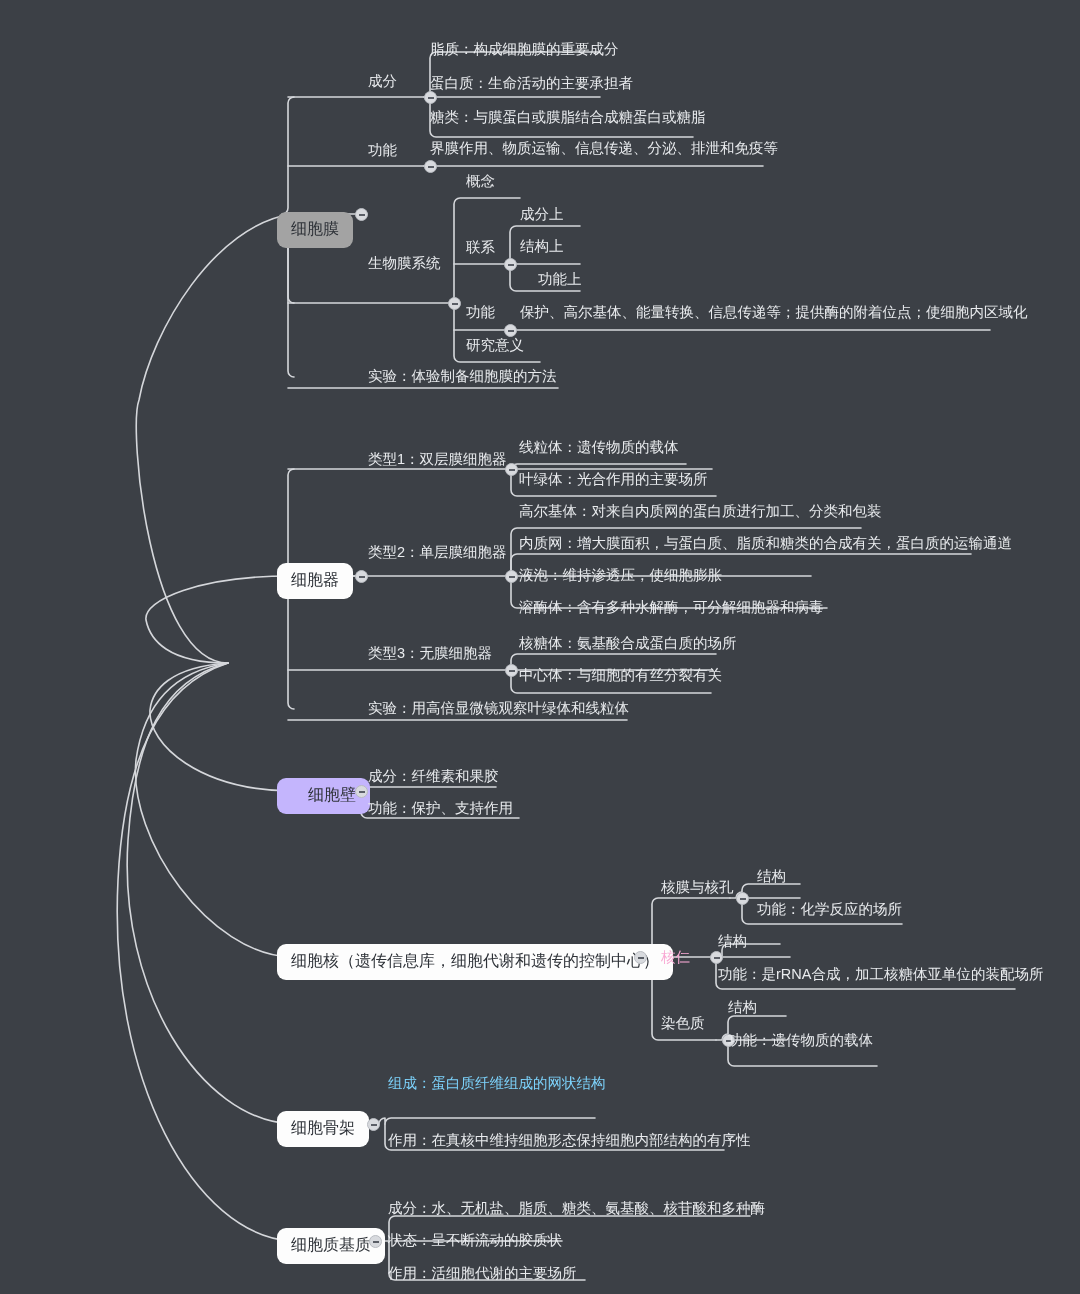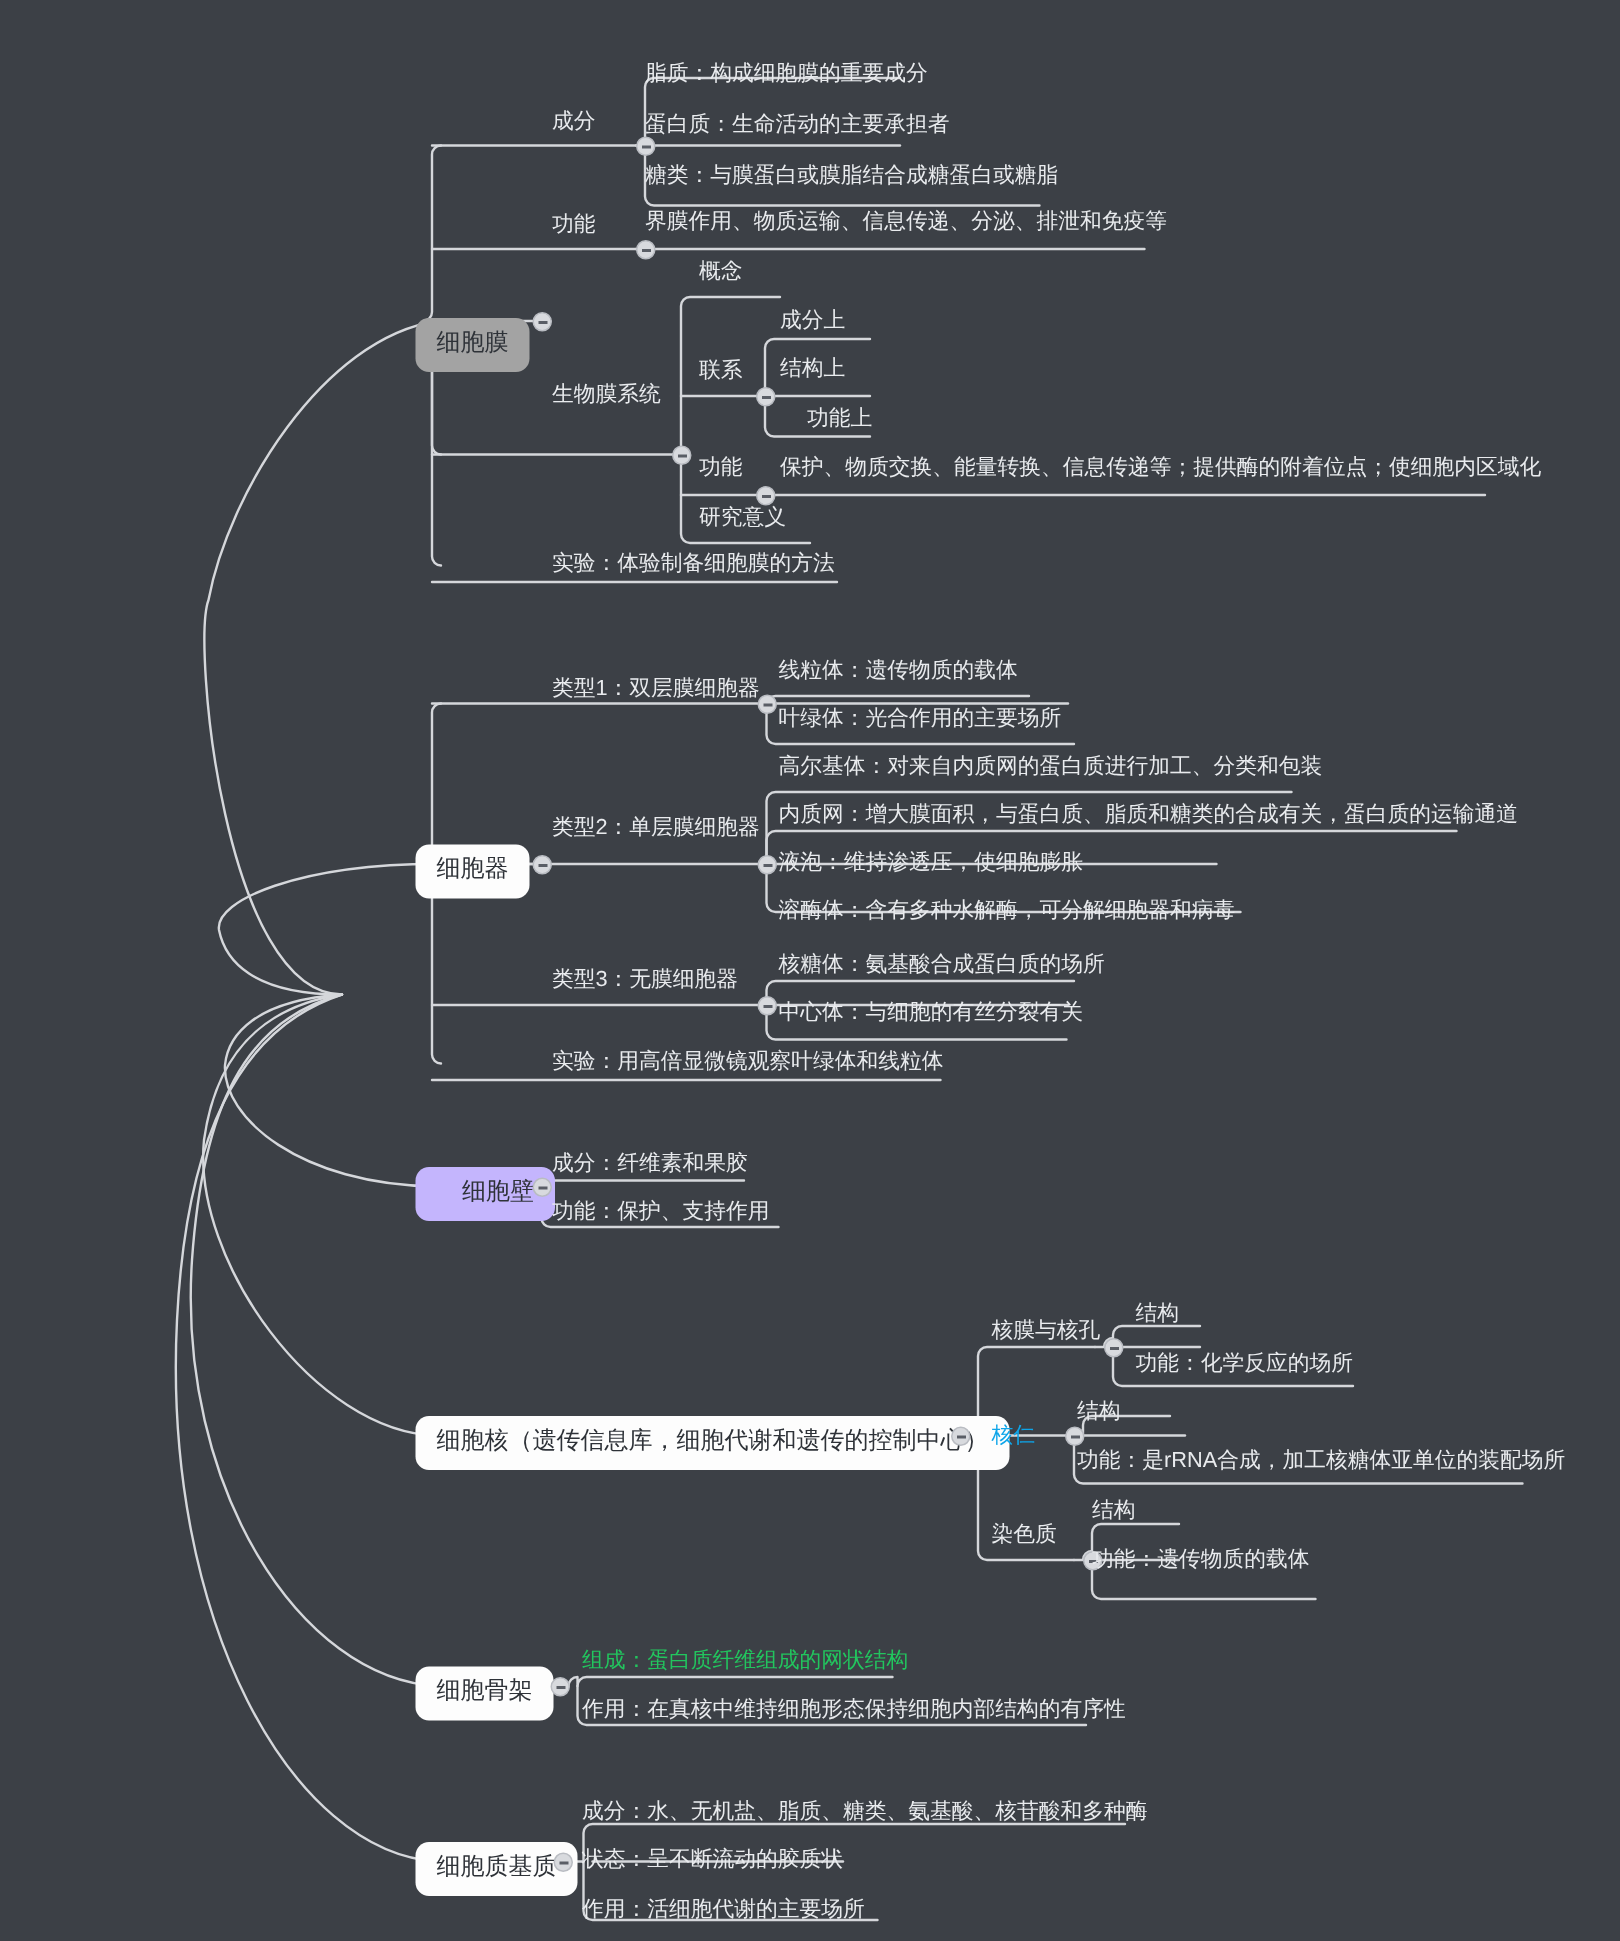--- a/index.html
+++ b/index.html
@@ -164,21 +164,21 @@
   <div class="node txt" style="left: 368px; top: 256px; color: rgb(233, 235, 238);">生物膜系统</div>
   <div class="knob" style="left:448px;top:297px;"></div>
   <div class="node txt" style="left: 466px; top: 174px; color: rgb(233, 235, 238);">概念</div>
   <div class="node txt" style="left: 466px; top: 240px; color: rgb(233, 235, 238);">联系</div>
   <div class="knob" style="left:504px;top:258px;"></div>
   <div class="node txt" style="left: 520px; top: 207px; color: rgb(233, 235, 238);">成分上</div>
   <div class="node txt" style="left: 520px; top: 239px; color: rgb(233, 235, 238);">结构上</div>
   <div class="node txt" style="left: 520px; top: 272px; color: rgb(233, 235, 238); margin-left: 18px;">功能上</div>
   <div class="node txt" style="left: 466px; top: 305px; color: rgb(233, 235, 238);">功能</div>
   <div class="knob" style="left:504px;top:324px;"></div>
-  <div class="node txt" style="left: 520px; top: 305px; color: rgb(233, 235, 238);">保护、物质交换、能量转换、信息传递等；提供酶的附着位点；使细胞内区域化</div>
+  <div class="node txt" style="left: 520px; top: 305px; color: rgb(233, 235, 238);">保护、高尔基体、能量转换、信息传递等；提供酶的附着位点；使细胞内区域化</div>
   <div class="node txt" style="left: 466px; top: 338px; color: rgb(233, 235, 238);">研究意义</div>
 
   <div class="node txt" style="left: 368px; top: 369px; color: rgb(233, 235, 238);">实验：体验制备细胞膜的方法</div>
 
   <div class="node pill" style="left: 277px; top: 563px; background: rgb(253, 253, 253);">细胞器</div>
   <div class="knob" style="left:355px;top:570px;"></div>
 
   <div class="node txt" style="left: 368px; top: 452px; color: rgb(233, 235, 238);">类型1：双层膜细胞器</div>
   <div class="knob" style="left:505px;top:463px;"></div>
   <div class="node txt" style="left: 519px; top: 440px; color: rgb(233, 235, 238);">线粒体：遗传物质的载体</div>
@@ -204,33 +204,33 @@
   <div class="node txt" style="left: 368px; top: 801px; color: rgb(233, 235, 238);">功能：保护、支持作用</div>
 
   <div class="node pill" style="left: 277px; top: 944px; background: rgb(253, 253, 253);">细胞核（遗传信息库，细胞代谢和遗传的控制中心）</div>
   <div class="knob" style="left:634px;top:951px;"></div>
 
   <div class="node txt" style="left: 661px; top: 880px; color: rgb(233, 235, 238);">核膜与核孔</div>
   <div class="knob" style="left:736px;top:892px;"></div>
   <div class="node txt" style="left: 757px; top: 869px; color: rgb(233, 235, 238);">结构</div>
   <div class="node txt" style="left: 757px; top: 902px; color: rgb(233, 235, 238);">功能：化学反应的场所</div>
 
-  <div class="node txt" style="left: 661px; top: 950px; color: #0ea5e9;">核仁</div>
+  <div class="node txt" style="left: 661px; top: 950px; color: #f9a8d4;">核仁</div>
   <div class="knob" style="left:710px;top:951px;"></div>
   <div class="node txt" style="left: 718px; top: 934px; color: rgb(233, 235, 238);">结构</div>
   <div class="node txt" style="left: 718px; top: 967px; color: rgb(233, 235, 238);">功能：是rRNA合成，加工核糖体亚单位的装配场所</div>
 
   <div class="node txt" style="left: 661px; top: 1016px; color: rgb(233, 235, 238);">染色质</div>
   <div class="knob" style="left:722px;top:1034px;"></div>
   <div class="node txt" style="left: 728px; top: 1000px; color: rgb(233, 235, 238);">结构</div>
   <div class="node txt" style="left: 728px; top: 1033px; color: rgb(233, 235, 238);">功能：遗传物质的载体</div>
 
   <div class="node pill" style="left: 277px; top: 1111px; background: rgb(253, 253, 253);">细胞骨架</div>
   <div class="knob" style="left:367px;top:1118px;"></div>
-  <div class="node txt" style="left: 388px; top: 1100px; color: #22c55e;">组成：蛋白质纤维组成的网状结构</div>
+  <div class="node txt" style="left: 388px; top: 1076px; color: #7dd3fc;">组成：蛋白质纤维组成的网状结构</div>
   <div class="node txt" style="left: 388px; top: 1133px; color: rgb(233, 235, 238);">作用：在真核中维持细胞形态保持细胞内部结构的有序性</div>
 
   <div class="node pill" style="left: 277px; top: 1228px; background: rgb(253, 253, 253);">细胞质基质</div>
   <div class="knob" style="left:369px;top:1235px;"></div>
   <div class="node txt" style="left: 388px; top: 1201px; color: rgb(233, 235, 238);">成分：水、无机盐、脂质、糖类、氨基酸、核苷酸和多种酶</div>
   <div class="node txt" style="left: 388px; top: 1233px; color: rgb(233, 235, 238);">状态：呈不断流动的胶质状</div>
   <div class="node txt" style="left: 388px; top: 1266px; color: rgb(233, 235, 238);">作用：活细胞代谢的主要场所</div>
 </div>
 
 </body></html>

